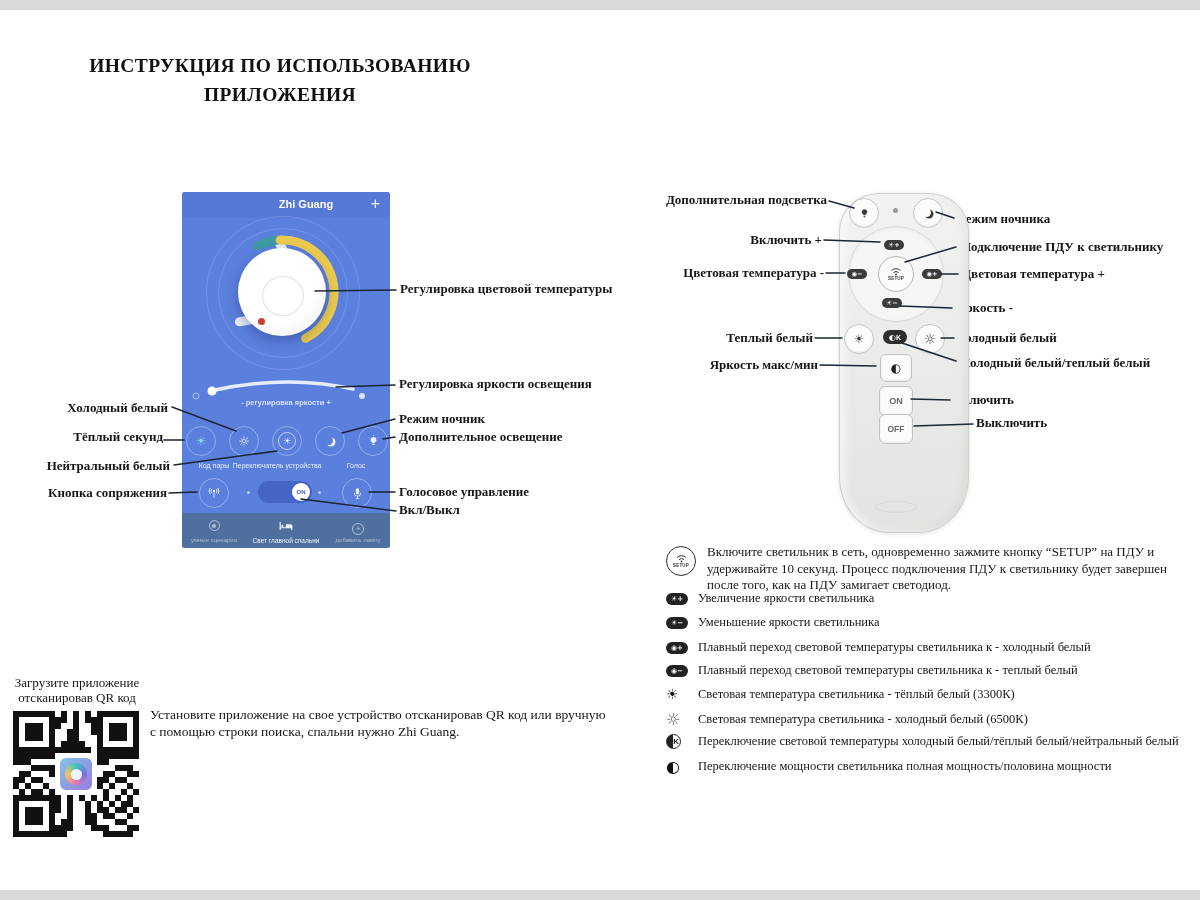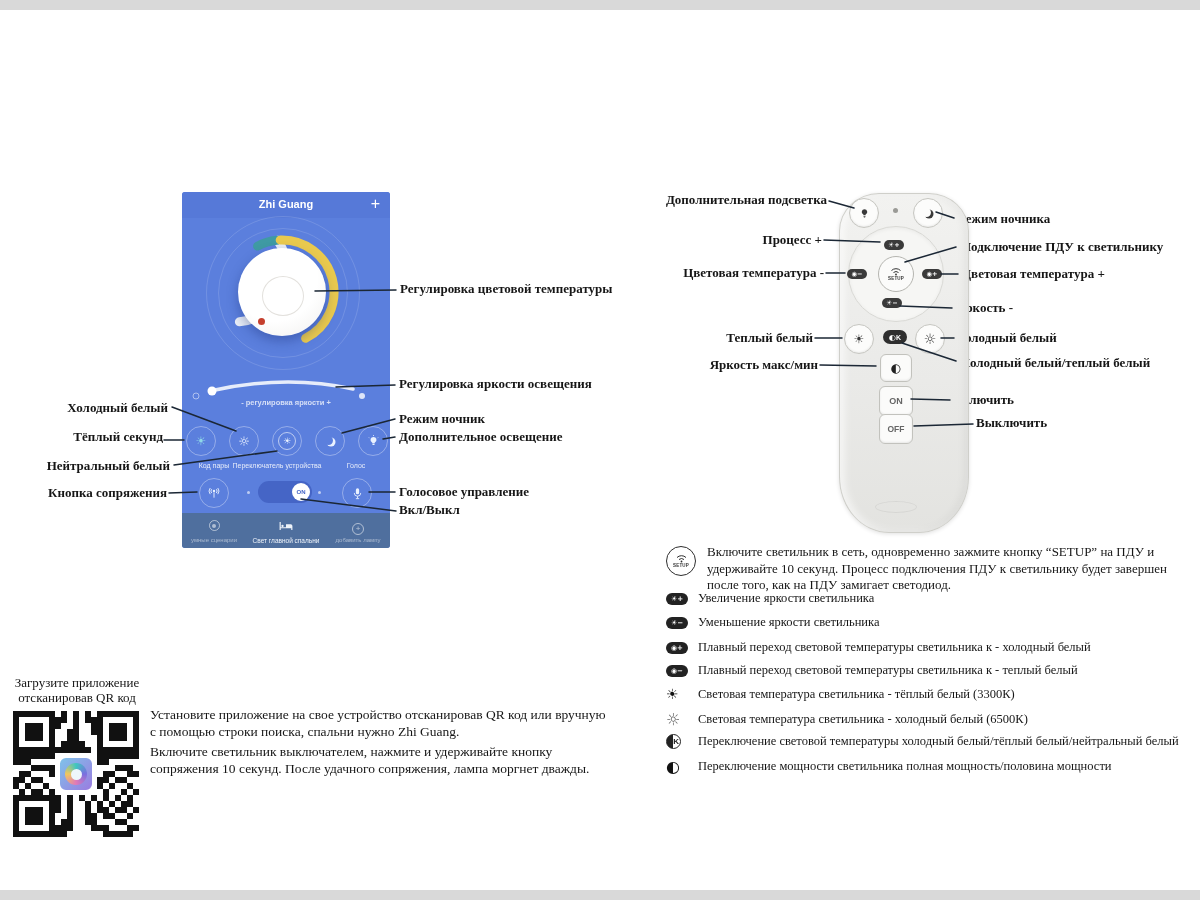--- a/index.html
+++ b/index.html
@@ -10,21 +10,21 @@
   
   .title{position:absolute;font:700 19.5px "Liberation Serif",serif;letter-spacing:.4px;text-align:center;color:#111;}
   
   .callout{position:absolute;font:700 13px "Liberation Serif",serif;color:#161616;white-space:nowrap;}
   .callout.r{text-align:right;}
   
   #lines{position:absolute;left:0;top:0;pointer-events:none;z-index:6;}
   
   #app{position:absolute;left:182px;top:192px;width:208px;height:356px;background:#5b7fdd;border-radius:3px;overflow:hidden;z-index:2;}
   #app .hdr{position:absolute;left:0;top:0;width:100%;height:26px;background:#5679d8;}
-  #app .hdr .t{position:absolute;left:0;top:6px;width:100%;text-align:center;font:700 11px "Liberation Sans",sans-serif;color:#fff;}
+  #app .hdr .t{position:absolute;left:0;top:6px;width:100%;text-align:center;font:700 11px "Liberation Sans",sans-serif;color:#fff;padding-left:20px;}
   #app .hdr .plus{position:absolute;right:10px;top:3px;font:400 16px "Liberation Sans",sans-serif;color:#fff;}
   .ringfaint{position:absolute;border:1px solid rgba(255,255,255,.14);border-radius:50%;}
   #knob{position:absolute;left:56px;top:56px;width:88px;height:88px;border-radius:50%;
         background:radial-gradient(circle at 42% 35%,#ffffff 55%,#efeeec 100%);
         box-shadow:0 5px 12px rgba(20,40,110,.35);}
   #knob .inner{position:absolute;left:24px;top:28px;width:40px;height:38px;border-radius:50%;border:1px solid #e3e1dd;}
   #knob .reddot{position:absolute;left:20px;top:70px;width:7px;height:7px;border-radius:50%;background:#c5402e;}
   .appicon{position:absolute;width:28px;height:28px;border-radius:50%;border:1px solid rgba(255,255,255,.35);
            display:flex;align-items:center;justify-content:center;color:#eaf2ff;}
   .applbl{position:absolute;font:400 7px "Liberation Sans",sans-serif;color:rgba(255,255,255,.85);text-align:center;white-space:nowrap;}
@@ -83,20 +83,22 @@
   .qrcap{position:absolute;text-align:center;font:400 13px "Liberation Serif",serif;color:#161616;white-space:nowrap;}
   .para{position:absolute;left:150px;width:458px;font:400 13.5px "Liberation Serif",serif;line-height:17px;color:#161616;}
 </style>
 </head>
 <body>
 
 <div id="scene">
   <div class="edge" style="top:0"></div>
   <div class="edge" style="top:890px"></div>
 
+  <div class="title" style="left:80px;top:55px;width:400px;">ИНСТРУКЦИЯ ПО ИСПОЛЬЗОВАНИЮ</div>
+  <div class="title" style="left:80px;top:84px;width:400px;">ПРИЛОЖЕНИЯ</div>
 
   <div id="app">
     <div class="hdr">
       <span class="t">Zhi Guang</span>
       <span class="plus">+</span>
     </div>
 
     <div class="ringfaint" style="left:24px;top:24px;width:152px;height:152px;"></div>
     <div class="ringfaint" style="left:36px;top:36px;width:128px;height:128px;"></div>
     <svg class="abs" style="left:0;top:0;" width="208" height="356">
@@ -226,21 +228,21 @@
       <span class="glyph" style="font-size:14px;color:#3a3a3a;">☼</span>
     </div>
 
     <div class="onoff glyph" style="left:40px;top:160px;width:30px;height:26px;font-size:12px;color:#222;">◐</div>
     <div class="onoff" style="left:39px;top:192px;width:32px;height:28px;">ON</div>
     <div class="onoff" style="left:39px;top:220px;width:32px;height:28px;font-size:8.5px;">OFF</div>
     <div id="seam"></div>
   </div>
 
   <div class="callout r" style="right:373px;top:192px;">Дополнительная подсветка</div>
-  <div class="callout r" style="right:378px;top:232px;">Процесс +</div>
+  <div class="callout r" style="right:378px;top:232px;">Включить +</div>
   <div class="callout r" style="right:376px;top:265px;margin-left:16px;">Цветовая температура -</div>
   <div class="callout r" style="right:387px;top:330px;">Теплый белый</div>
   <div class="callout r" style="right:382px;top:357px;">Яркость макс/мин</div>
   <div class="callout" style="left:958px;top:211px;">Режим ночника</div>
   <div class="callout" style="left:961px;top:239px;">Подключение ПДУ к светильнику</div>
   <div class="callout" style="left:961px;top:266px;">Цветовая температура +</div>
   <div class="callout" style="left:956px;top:300px;">Яркость -</div>
   <div class="callout" style="left:956px;top:330px;">Холодный белый</div>
   <div class="callout" style="left:961px;top:355px;">Холодный белый/теплый белый</div>
   <div class="callout" style="left:953px;top:392px;">Включить</div>
@@ -439,21 +441,20 @@
       <div style="position: absolute; left: 120px; top: 114px; width: 6px; height: 6px; background: rgb(17, 17, 17);"></div>
       <div style="position: absolute; left: 42px; top: 120px; width: 6px; height: 6px; background: rgb(17, 17, 17);"></div>
       <div style="position: absolute; left: 48px; top: 120px; width: 6px; height: 6px; background: rgb(17, 17, 17);"></div>
       <div style="position: absolute; left: 90px; top: 120px; width: 6px; height: 6px; background: rgb(17, 17, 17);"></div>
       <div style="position: absolute; left: 96px; top: 120px; width: 6px; height: 6px; background: rgb(17, 17, 17);"></div>
       <div style="position: absolute; left: 102px; top: 120px; width: 6px; height: 6px; background: rgb(17, 17, 17);"></div>
       <div style="position: absolute; left: 108px; top: 120px; width: 6px; height: 6px; background: rgb(17, 17, 17);"></div>
       <div style="position: absolute; left: 114px; top: 120px; width: 6px; height: 6px; background: rgb(17, 17, 17);"></div>
     </div>
   <div class="para" style="top:706px;">Установите приложение на свое устройство отсканировав QR код или вручную с помощью строки поиска, спальни нужно Zhi Guang.</div>
-  <div class="para" style="top:743px;">Включите светильник выключателем, нажмите и удерживайте кнопку сопряжения 10 секунд. После удачного сопряжения, лампа моргнет дважды.</div>
 
   <svg id="lines" width="1200" height="900">
     <g stroke="#1b2735" stroke-width="1.5" stroke-linecap="round">
       <line x1="172" y1="407" x2="236" y2="431"></line>
       <line x1="164" y1="440" x2="184" y2="440"></line>
       <line x1="174" y1="465" x2="277" y2="451"></line>
       <line x1="169" y1="493" x2="197" y2="492"></line>
       <line x1="315" y1="291" x2="396" y2="290"></line>
       <line x1="336" y1="387" x2="395" y2="385"></line>
       <line x1="342" y1="433" x2="395" y2="419"></line>

